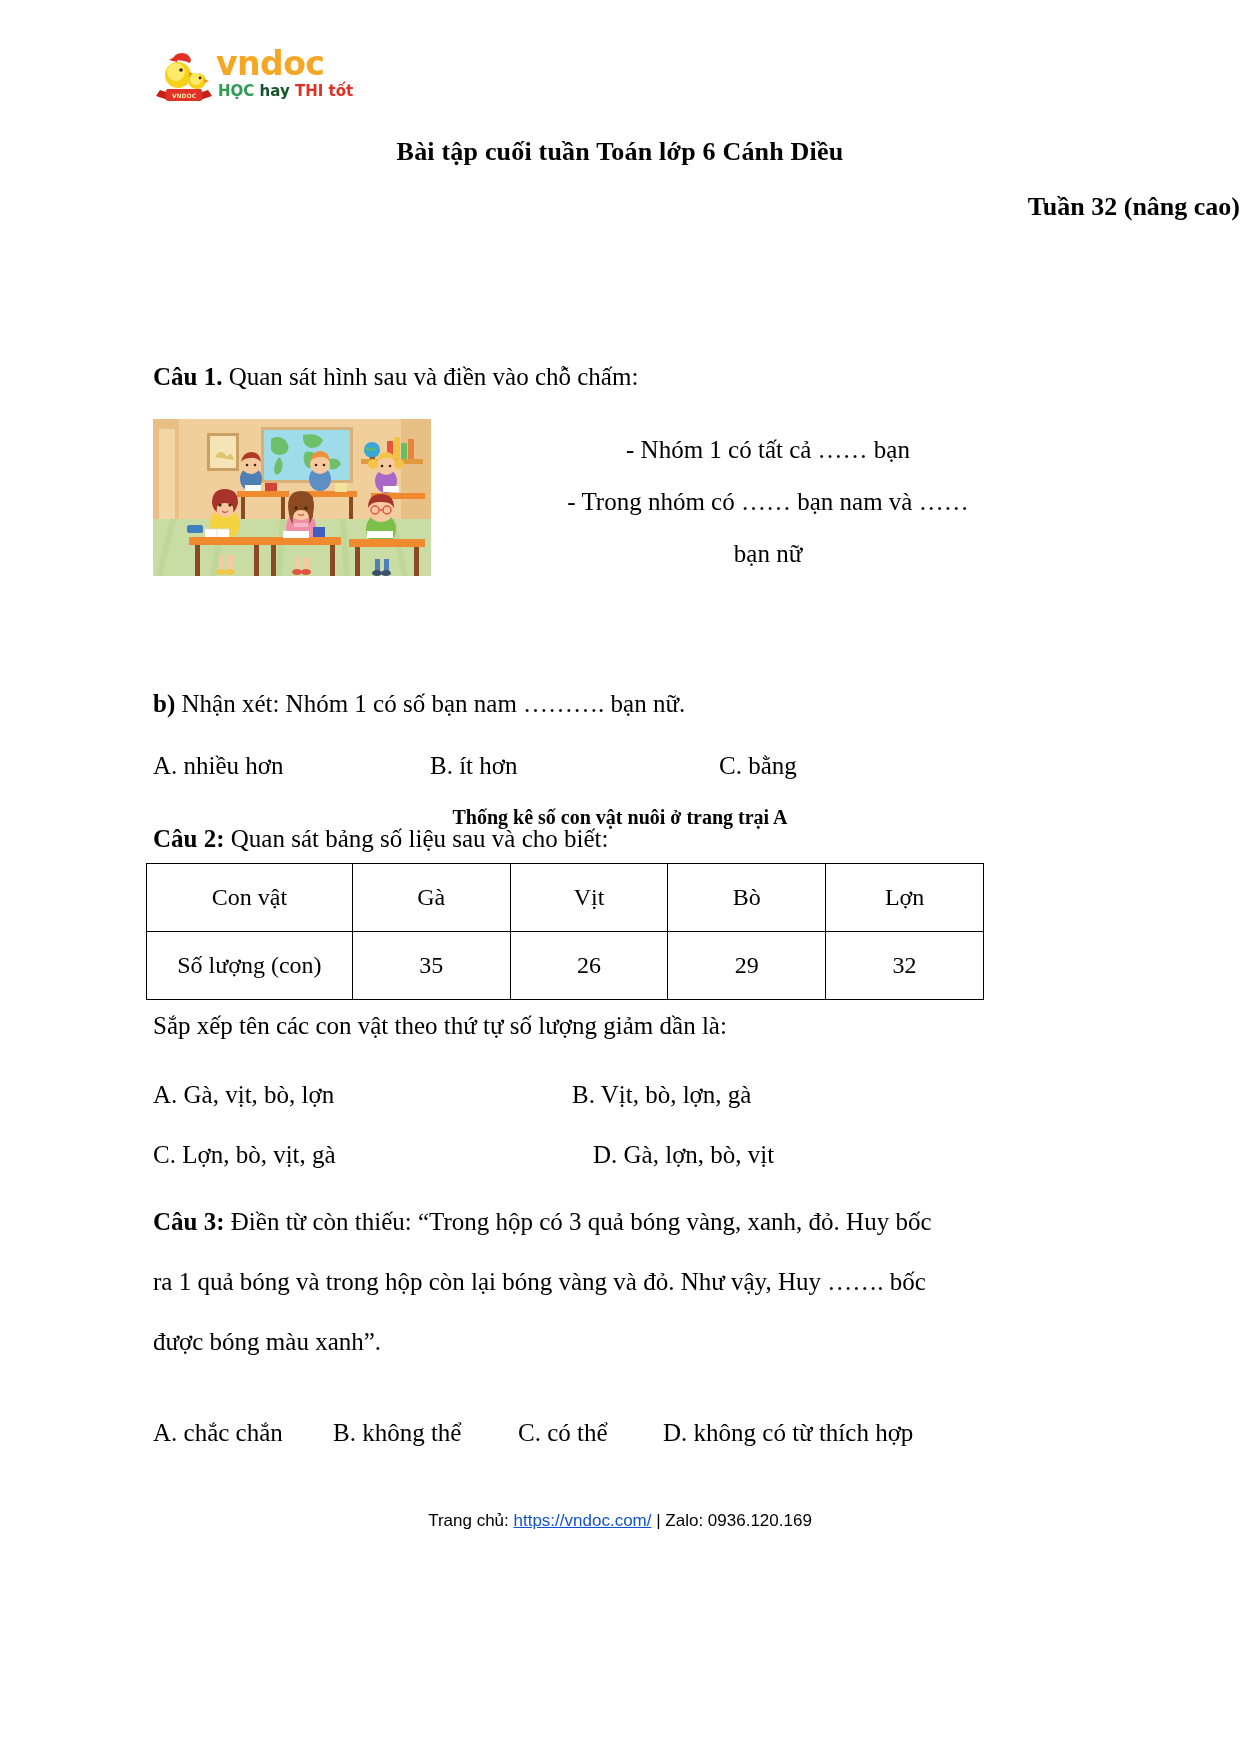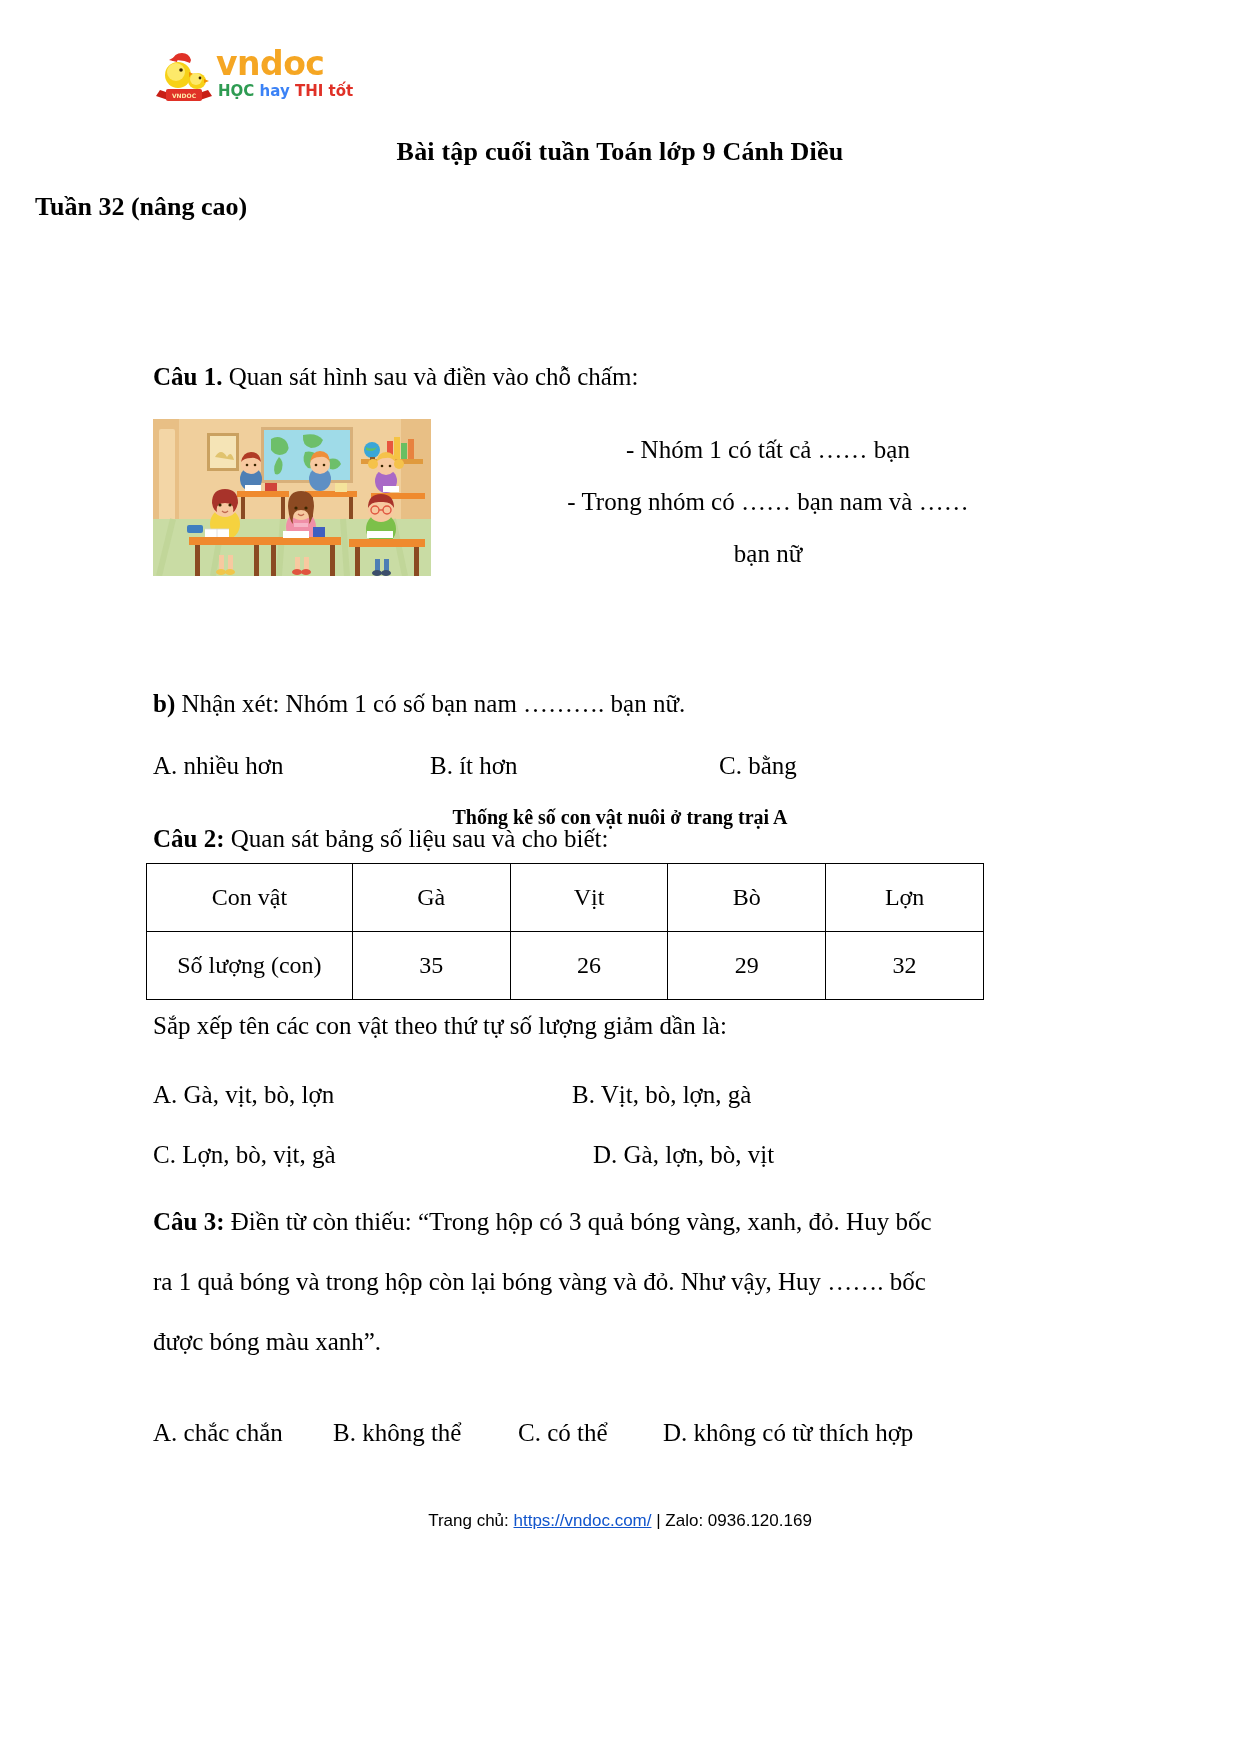--- a/index.html
+++ b/index.html
@@ -51,41 +51,41 @@
     position: absolute;
     left: 62px;
     top: 37px;
     font-family: "DejaVu Sans", sans-serif;
     font-weight: 700;
     font-size: 15px;
     line-height: 17px;
     white-space: nowrap;
   }
   .tag-hoc { color: #2e9b52; }
-  .tag-hay { color: #3b82f6; }
+  .tag-hay { color: #14532d; }
   .tag-thi { color: #e03127; }
   .tag-tot { color: #e03127; }
 
   
   .doc-title {
     position: absolute;
     left: 0;
     top: 137px;
     width: 1240px;
     text-align: center;
     font-size: 26px;
     font-weight: bold;
     letter-spacing: 0.2px;
   }
   .doc-subtitle {
     position: absolute;
     left: 0;
     top: 192px;
     width: 1240px;
-    text-align: left;
+    text-align: right;
     font-size: 26px;
     font-weight: bold;
     padding-left: 35px;
   }
 
   
   .body-line {
     position: absolute;
     left: 153px;
     font-size: 25px;
@@ -201,21 +201,21 @@
         <rect x="10" y="41" width="36" height="12" rx="2" fill="#e03127"></rect>
         <text x="28" y="50" font-size="6" fill="#ffe9a8" text-anchor="middle" font-family="DejaVu Sans, sans-serif" font-weight="bold">VNDOC</text>
       </svg>
     </div>
     <div class="logo-word">vndoc</div>
     <div class="logo-tag">
       <span class="tag-hoc">HỌC</span><span> </span><span class="tag-hay">hay</span><span> </span><span class="tag-thi">THI</span><span> </span><span class="tag-tot">tốt</span>
     </div>
   </div>
 
-  <div class="doc-title">Bài tập cuối tuần Toán lớp 9 Cánh Diều</div>
+  <div class="doc-title">Bài tập cuối tuần Toán lớp 6 Cánh Diều</div>
   <div class="doc-subtitle">Tuần 32 (nâng cao)</div>
 
 
   <div class="body-line" style="top:360px;">
     <span class="b-bold">Câu 1.</span><span> </span><span>Quan sát hình sau và điền vào chỗ chấm:</span>
   </div>
 
   <div class="classroom">
     <svg width="278" height="157" viewBox="0 0 278 157" xmlns="http://www.w3.org/2000/svg">
 

